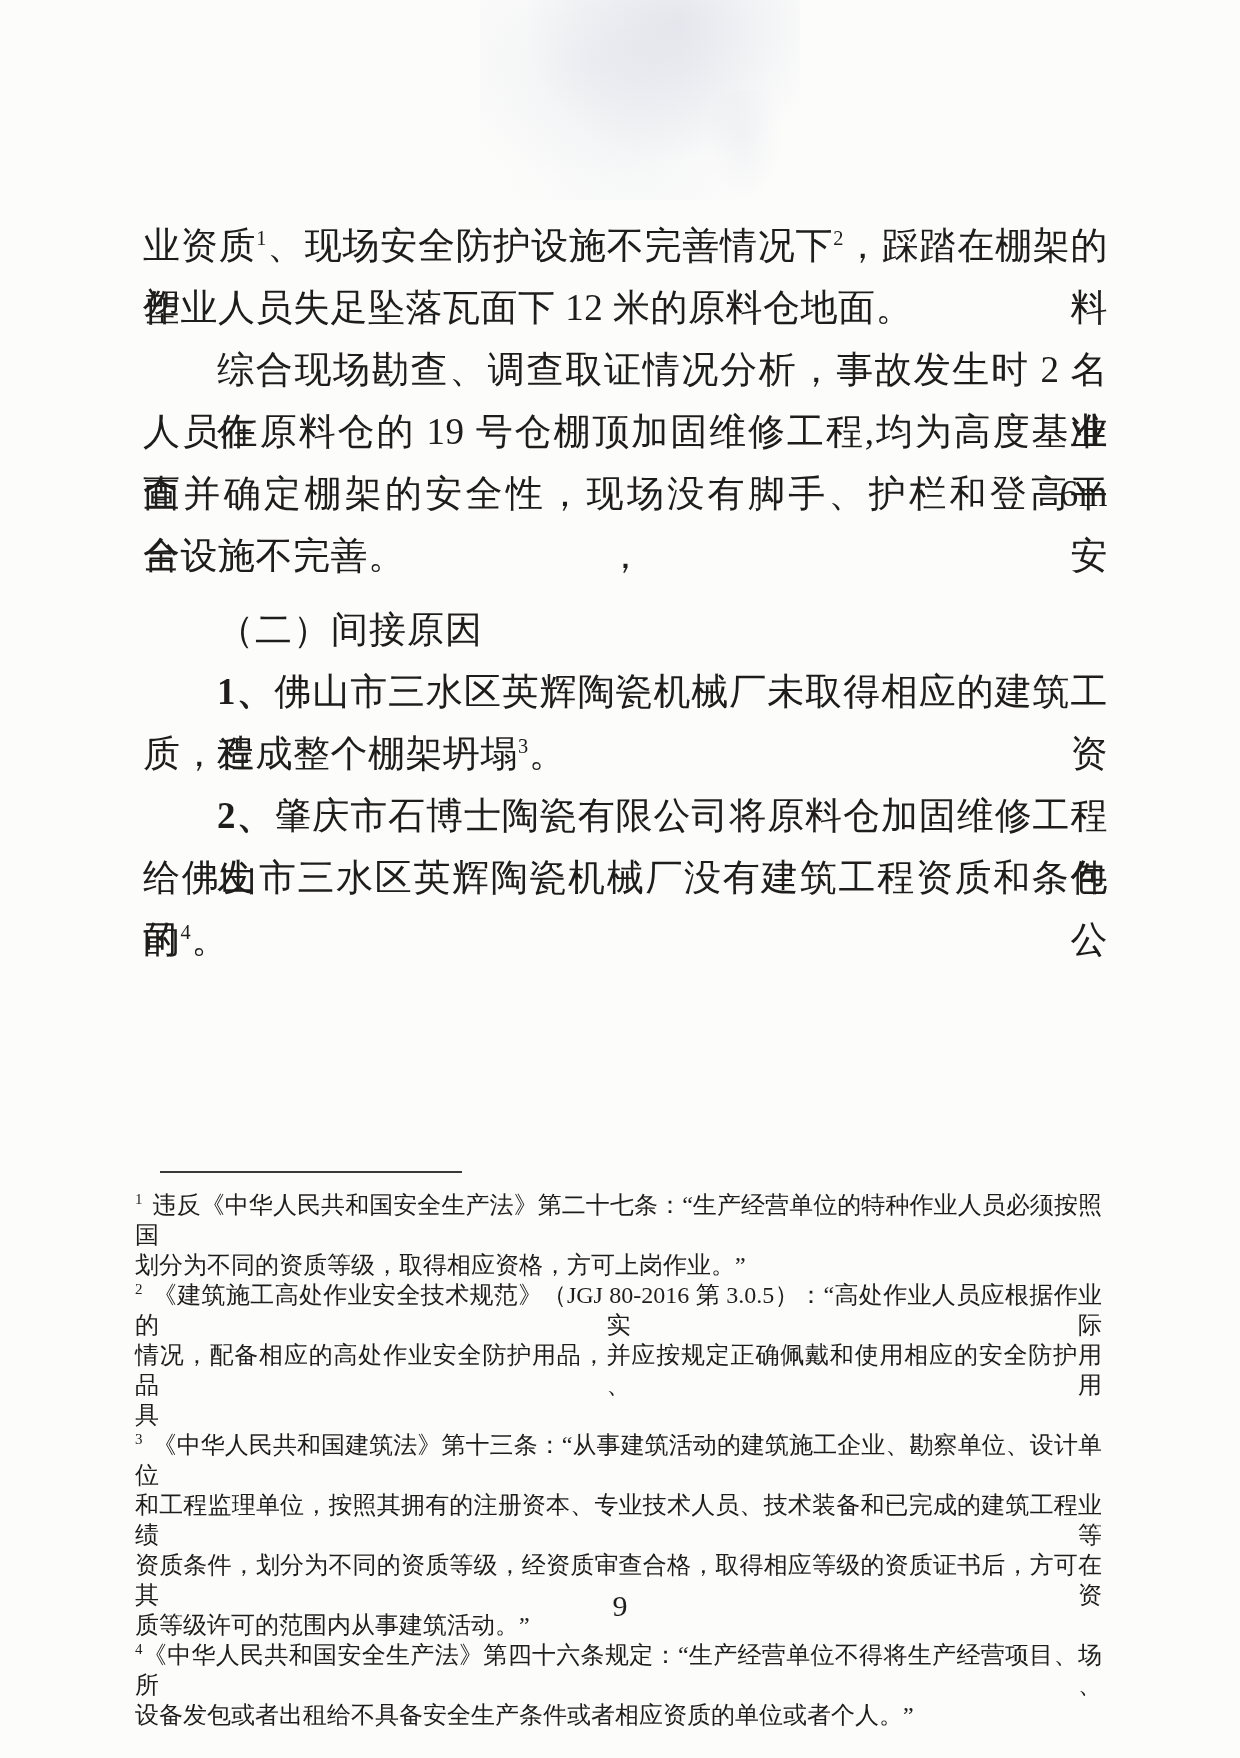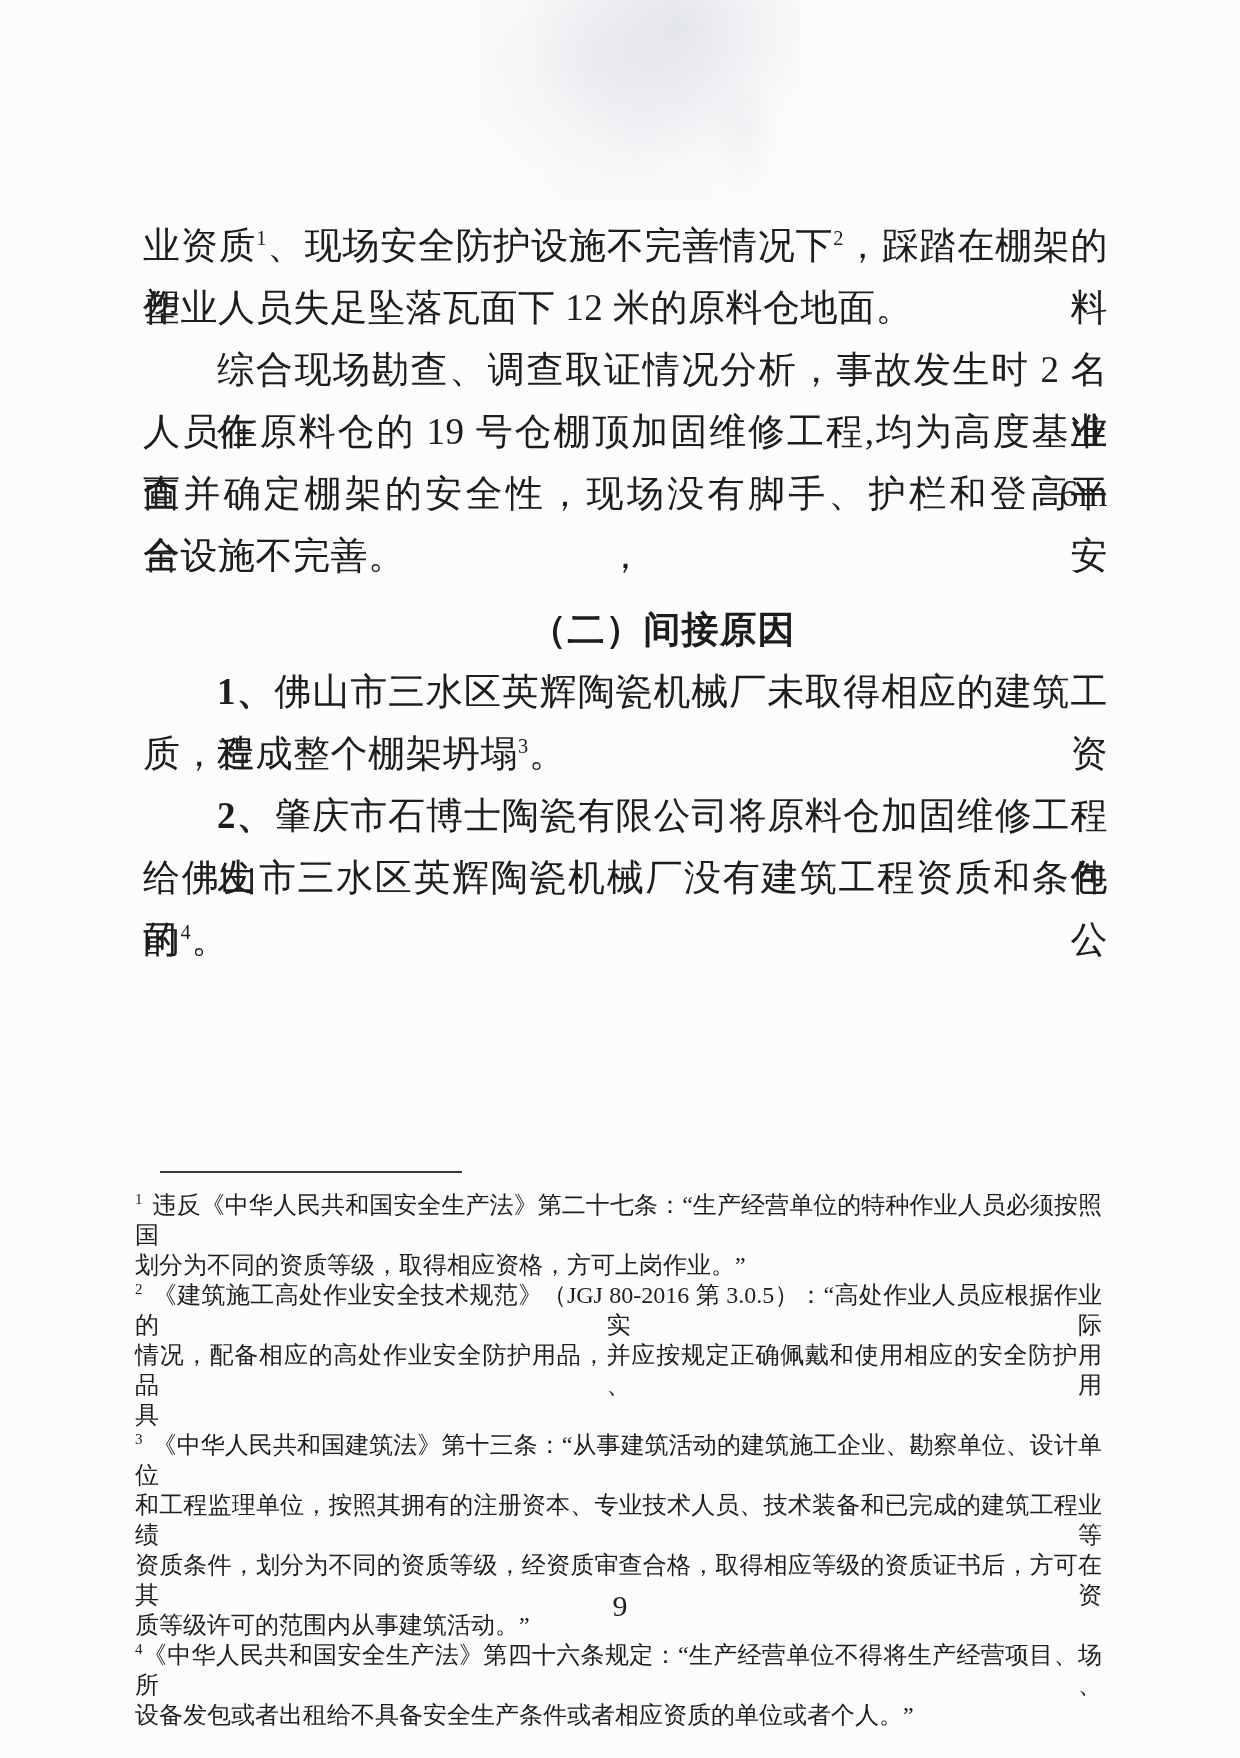--- a/index.html
+++ b/index.html
@@ -42,24 +42,23 @@
     white-space: nowrap;
     letter-spacing: 0.5px;
   }
   .bline.just {
     white-space: normal;
     text-align: justify;
     text-align-last: justify;
   }
   .indent { padding-left: 74px; box-sizing: border-box; }
   .heading {
-    font-weight: 700;
+    font-weight: 400;
     margin-top: 12px;
     letter-spacing: 1px;
-    text-align: center;
   }
   .numbold { font-weight: 700; }
   .fnref {
     font-size: 0.55em;
     vertical-align: super;
     line-height: 0;
   }
 
   .fsep {
     position: absolute;

